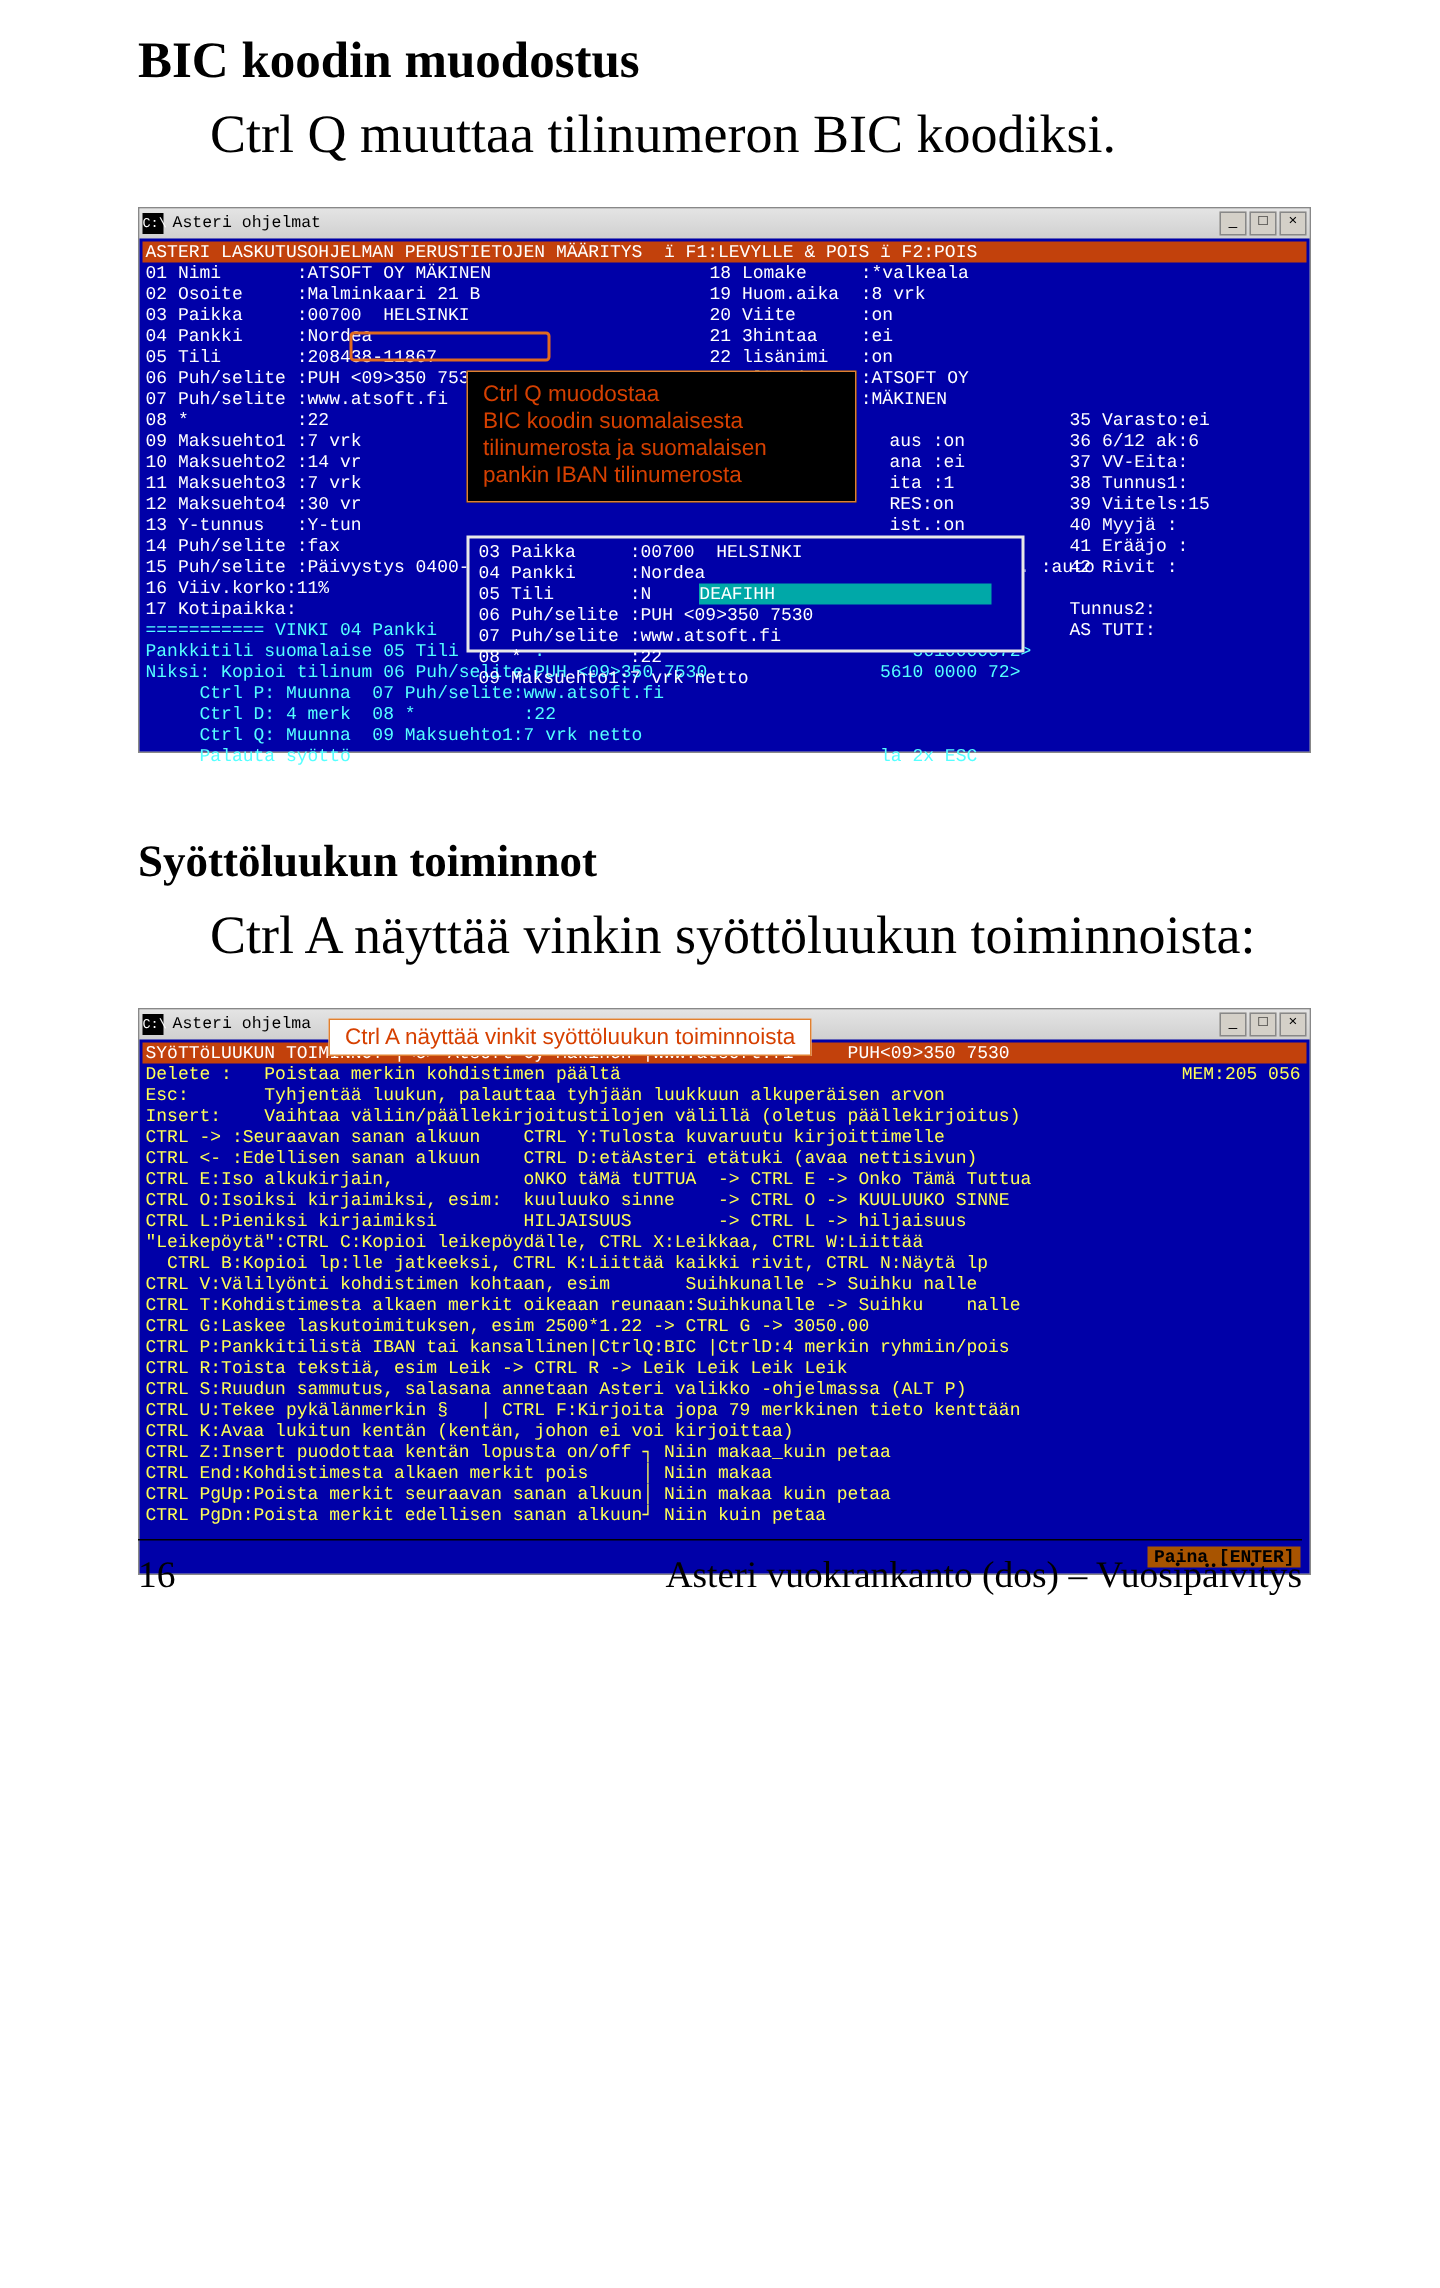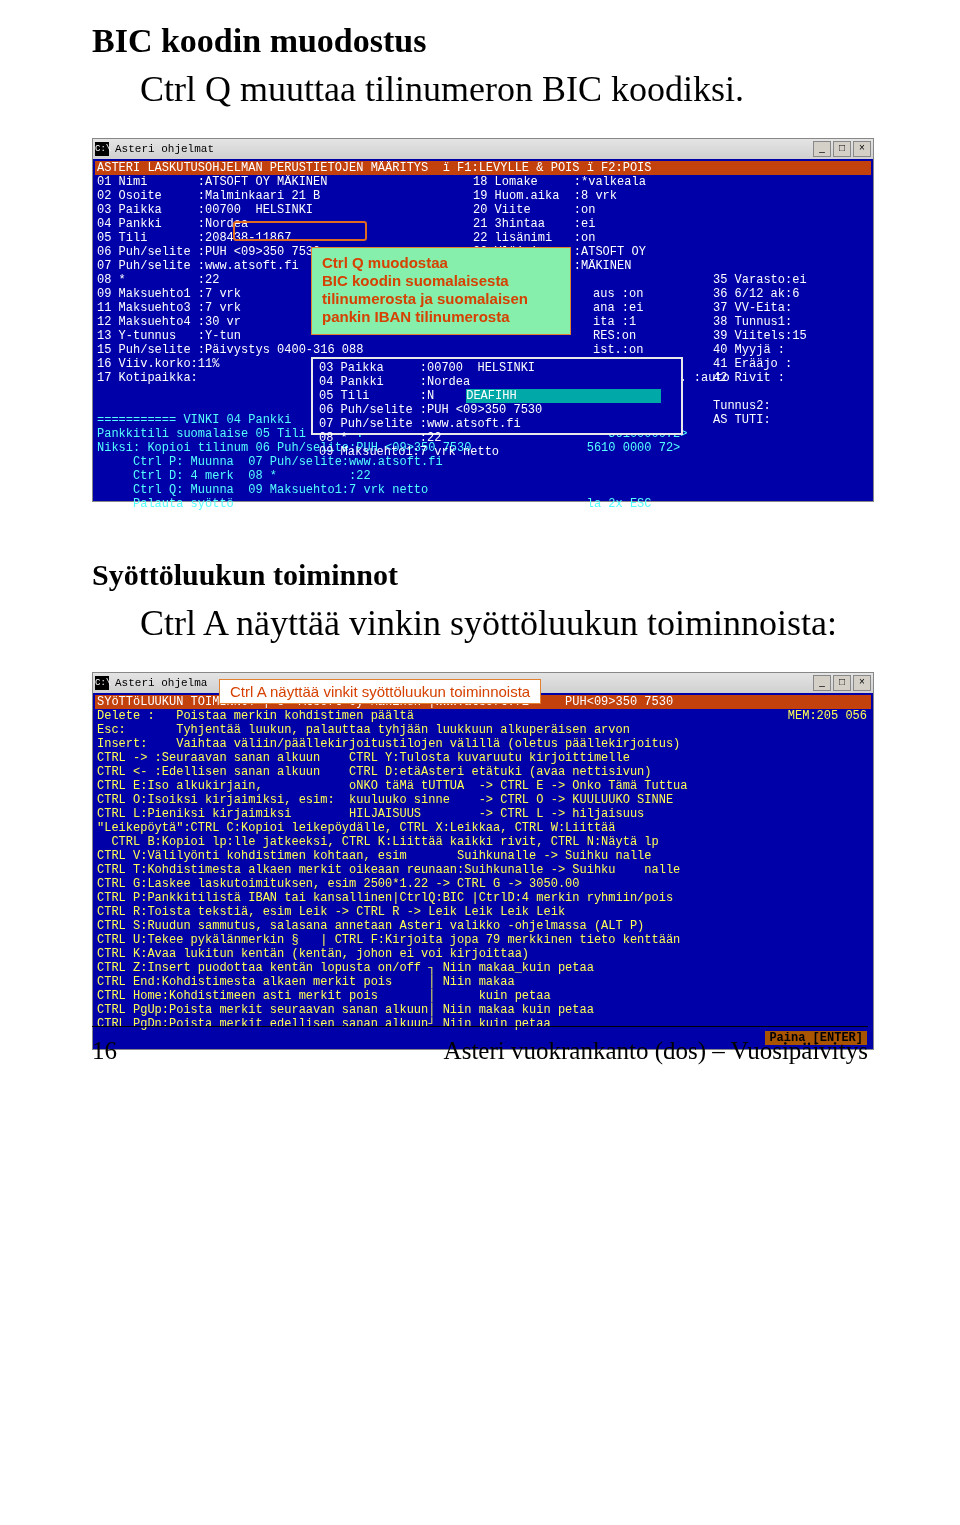--- a/index.html
+++ b/index.html
@@ -106,28 +106,27 @@
   }
   .paina-enter {
     background: #a85400;
     color: #000000;
     padding: 0 4px;
     font-weight: bold;
   }
   
   .callout {
     position: absolute;
-    background: #86efac;
+    background: #000000;
     border: 1px solid #e08030;
     padding: 6px 10px 8px 10px;
     font-family: Arial, Helvetica, sans-serif;
     font-size: 15px;
     line-height: 18px;
     color: #d64000;
-    font-weight: bold;
   }
   .callout.c1 { left: 218px; top: 88px; width: 238px; }
   .callout-pointer-box {
     position: absolute;
     border: 2px solid #e06a20;
     background: rgba(0,0,0,0);
   }
   .ptr-a { left: 140px; top: 62px; width: 130px; height: 16px; border-radius: 3px; }
   .callout-inset {
     position: absolute;
@@ -196,23 +195,25 @@
       <div id="w1-left">
           <div class="term-row">01 Nimi       :ATSOFT OY MÄKINEN</div>
           <div class="term-row">02 Osoite     :Malminkaari 21 B</div>
           <div class="term-row">03 Paikka     :00700  HELSINKI</div>
           <div class="term-row">04 Pankki     :Nordea</div>
           <div class="term-row">05 Tili       :208438-11867</div>
           <div class="term-row">06 Puh/selite :PUH &lt;09&gt;350 7530</div>
           <div class="term-row">07 Puh/selite :www.atsoft.fi</div>
           <div class="term-row">08 *          :22</div>
           <div class="term-row">09 Maksuehto1 :7 vrk</div>
+          <div class="term-row">10 Maksuehto2 :14 vr</div>
           <div class="term-row">11 Maksuehto3 :7 vrk</div>
           <div class="term-row">12 Maksuehto4 :30 vr</div>
           <div class="term-row">13 Y-tunnus   :Y-tun</div>
+          <div class="term-row">14 Puh/selite :fax  </div>
           <div class="term-row">15 Puh/selite :Päivystys 0400-316 088</div>
           <div class="term-row">16 Viiv.korko:11%</div>
           <div class="term-row">17 Kotipaikka:</div>
         </div>
 
       <div id="w1-mid" style="position:absolute; left:380px; top:16px;">
           <div class="term-row">18 Lomake     :*valkeala</div>
           <div class="term-row">19 Huom.aika  :8 vrk</div>
           <div class="term-row">20 Viite      :on</div>
           <div class="term-row">21 3hintaa    :ei</div>
@@ -312,21 +313,20 @@
           <div class="term-row yellow-text">CTRL V:Välilyönti kohdistimen kohtaan, esim       Suihkunalle -&gt; Suihku nalle</div>
           <div class="term-row yellow-text">CTRL T:Kohdistimesta alkaen merkit oikeaan reunaan:Suihkunalle -&gt; Suihku    nalle</div>
           <div class="term-row yellow-text">CTRL G:Laskee laskutoimituksen, esim 2500*1.22 -&gt; CTRL G -&gt; 3050.00</div>
           <div class="term-row yellow-text">CTRL P:Pankkitilistä IBAN tai kansallinen|CtrlQ:BIC |CtrlD:4 merkin ryhmiin/pois</div>
           <div class="term-row yellow-text">CTRL R:Toista tekstiä, esim Leik -&gt; CTRL R -&gt; Leik Leik Leik Leik</div>
           <div class="term-row yellow-text">CTRL S:Ruudun sammutus, salasana annetaan Asteri valikko -ohjelmassa (ALT P)</div>
           <div class="term-row yellow-text">CTRL U:Tekee pykälänmerkin §   | CTRL F:Kirjoita jopa 79 merkkinen tieto kenttään</div>
           <div class="term-row yellow-text">CTRL K:Avaa lukitun kentän (kentän, johon ei voi kirjoittaa)</div>
           <div class="term-row yellow-text">CTRL Z:Insert puodottaa kentän lopusta on/off ┐ Niin makaa_kuin petaa</div>
           <div class="term-row yellow-text">CTRL End:Kohdistimesta alkaen merkit pois     │ Niin makaa</div>
-          <div class="term-row yellow-text">CTRL Home:Kohdistimeen asti merkit pois       │      kuin petaa</div>
           <div class="term-row yellow-text">CTRL PgUp:Poista merkit seuraavan sanan alkuun│ Niin makaa kuin petaa</div>
           <div class="term-row yellow-text">CTRL PgDn:Poista merkit edellisen sanan alkuun┘ Niin kuin petaa</div>
         </div>
 
       <div style="position:absolute; right:6px; top:16px;" class="yellow-text">MEM:205 056</div>
 
       <div style="position:absolute; right:6px; bottom:4px;">
         <span class="paina-enter">Paina [ENTER]</span>
       </div>
     </div>

